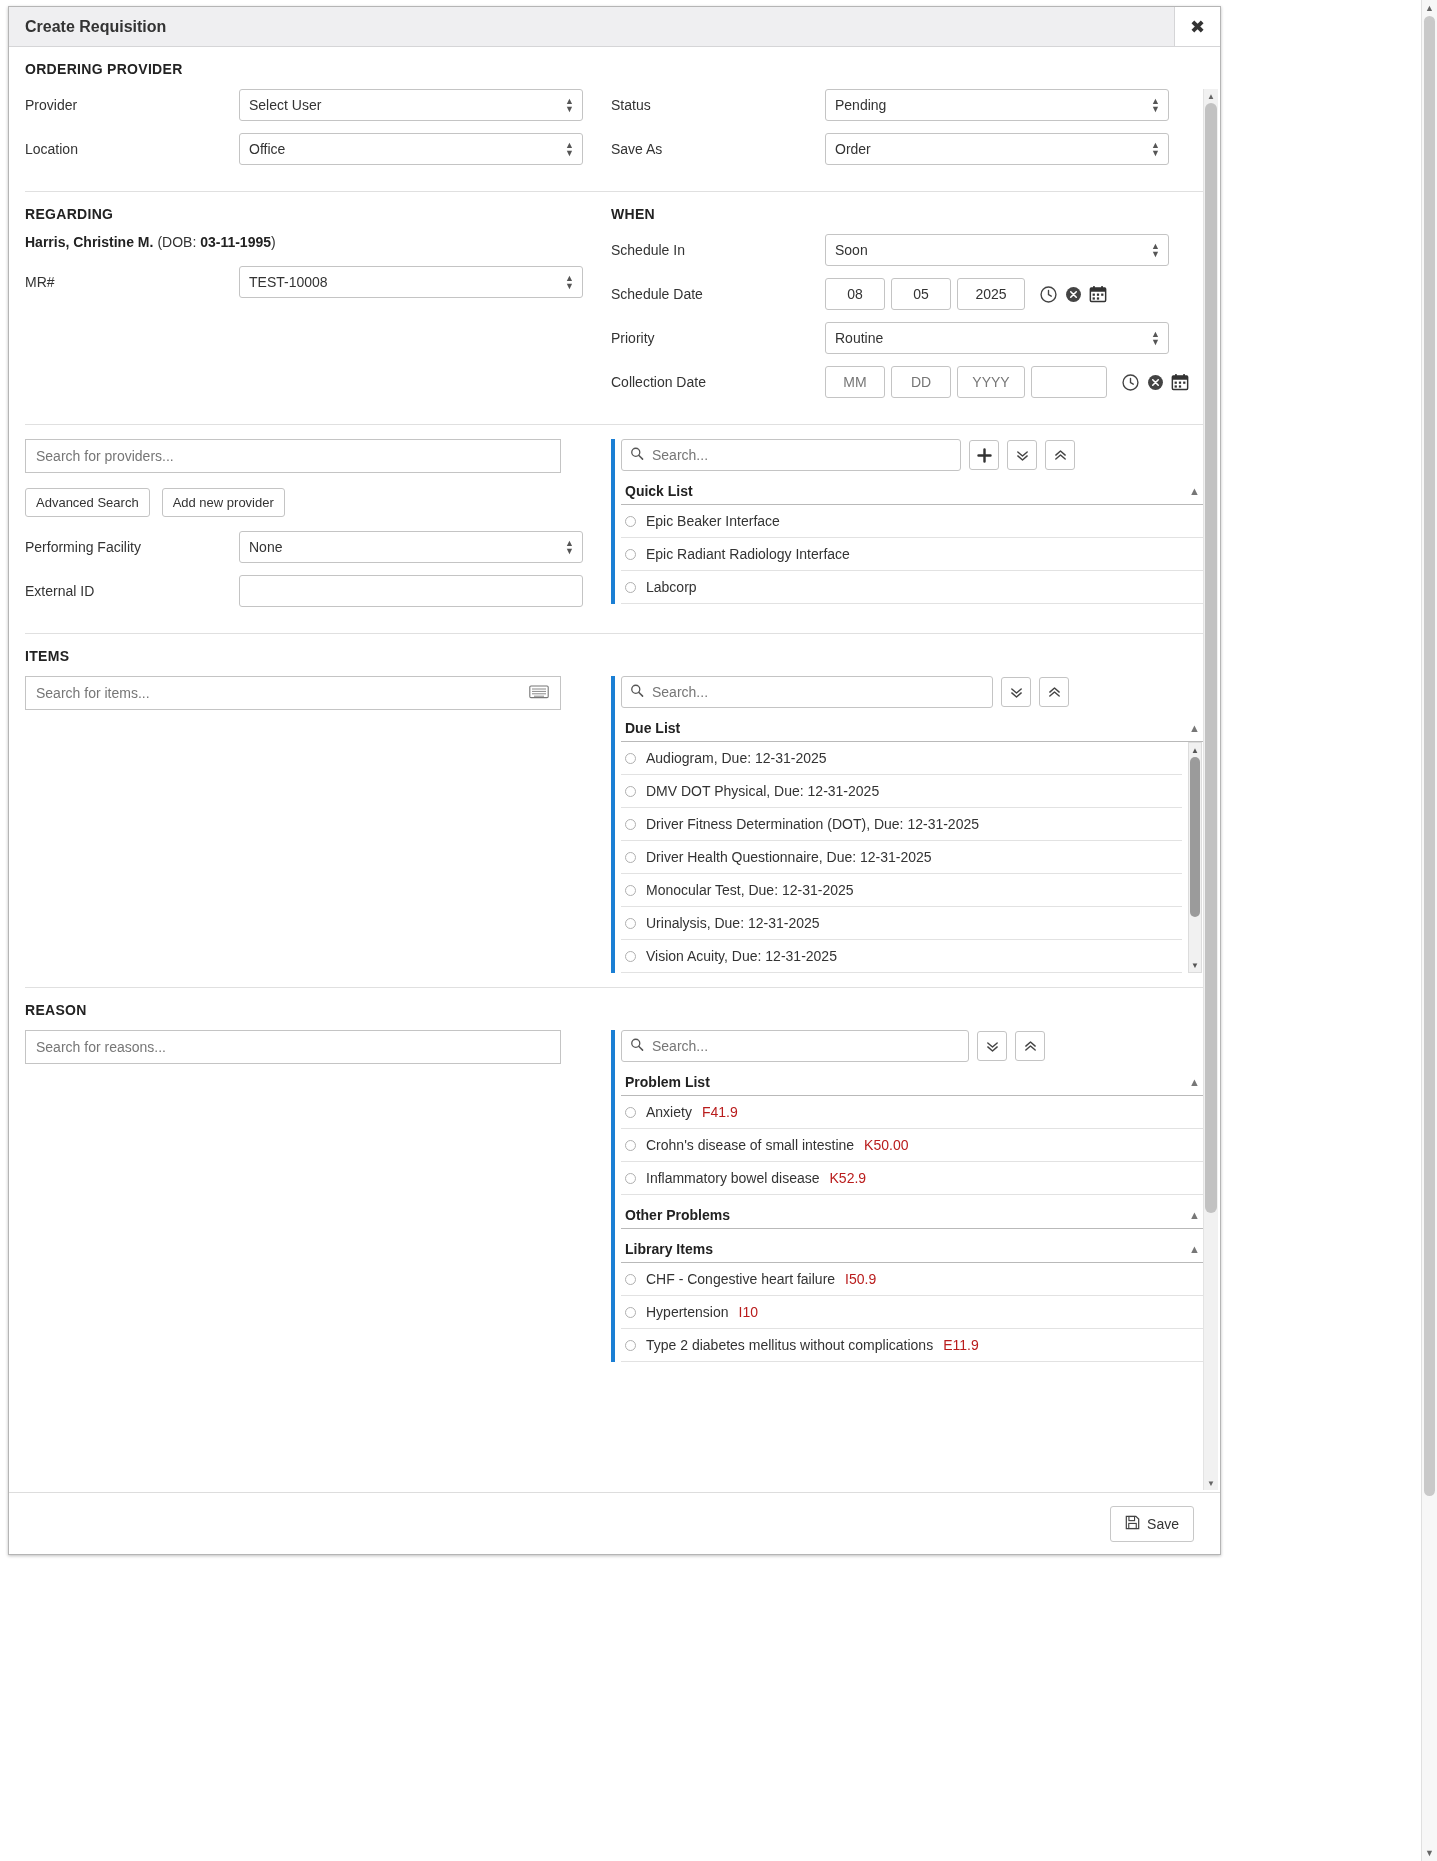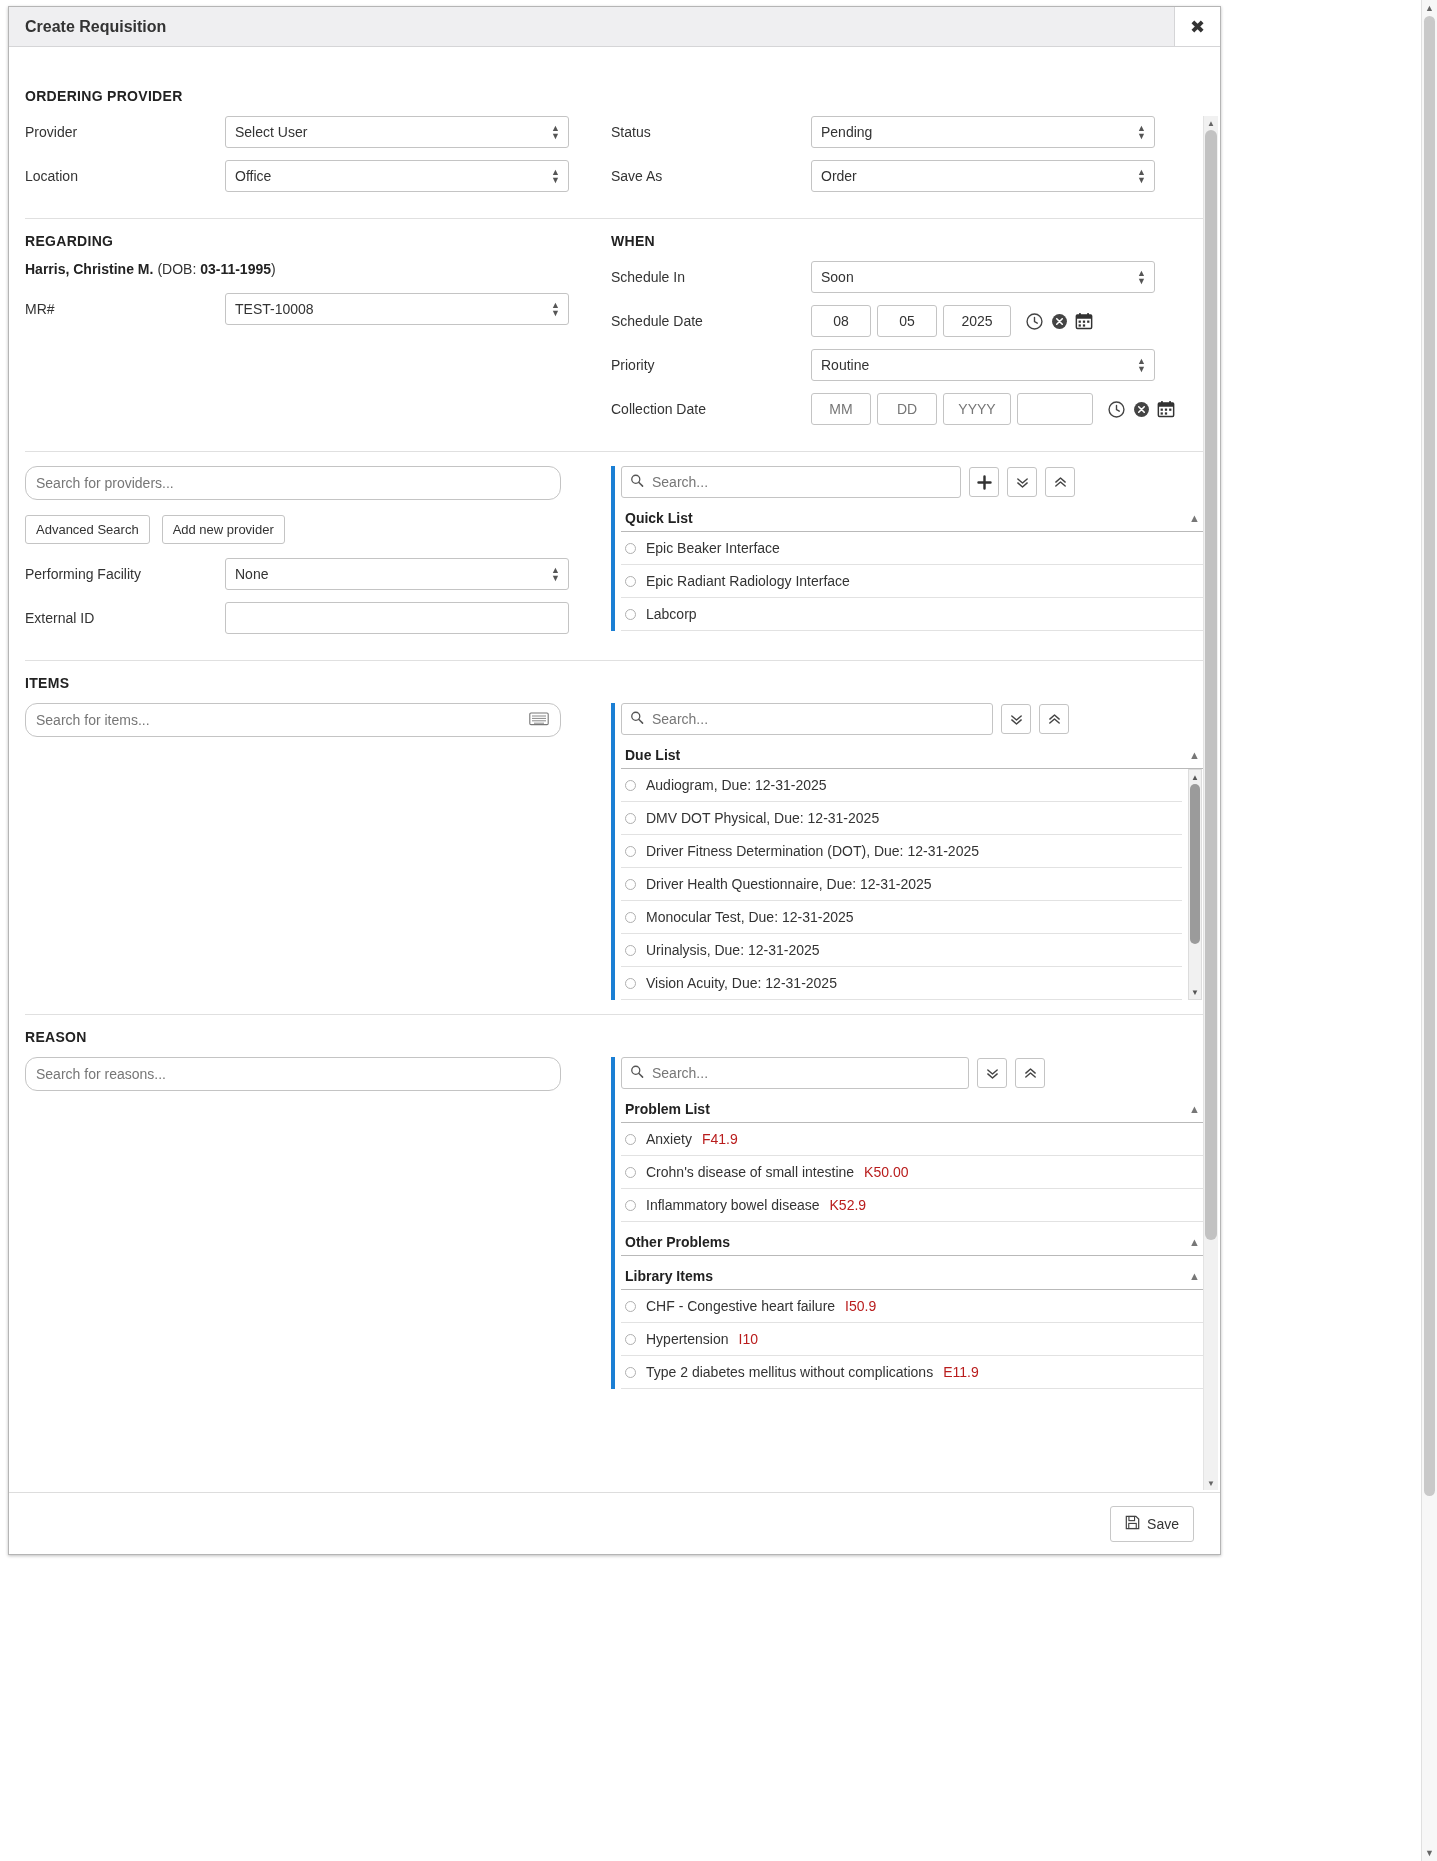--- a/index.html
+++ b/index.html
@@ -52,21 +52,20 @@
     background: #fff;
     display: flex; align-items: center; justify-content: center;
     font-size: 18px; color: #333;
     cursor: pointer;
   }
   .modal-body {
     flex: 1 1 auto;
     position: relative;
     overflow: hidden;
     padding: 4px;
-    margin-top: 27px;
   }
   .scroll-area {
     position: absolute;
     left: 0; top: 0; right: 0; bottom: 0;
     overflow: hidden;
     padding: 0 16px 0 16px;
   }
   .modal-footer {
     flex: 0 0 auto;
     height: 62px;
@@ -103,20 +102,21 @@
     margin: 0 0 12px 0;
   }
   .cols { display: flex; }
   .col-left { width: 582px; flex: 0 0 auto; }
   .col-right { flex: 1 1 auto; padding-left: 4px; }
 
   .frow {
     display: flex;
     align-items: center;
     margin-bottom: 12px;
+    gap: 14px;
   }
   .flabel {
     width: 200px;
     flex: 0 0 auto;
     font-size: 14px;
     color: #333;
   }
   .flabel.narrow { width: 200px; }
 
   select.sel, .selbox {
@@ -179,21 +179,21 @@
     font-size: 14px;
   }
   .patient-name { font-weight: bold; color: #222; }
   .patient-dob b { color: #222; }
 
   
   .searchbox {
     width: 536px;
     height: 34px;
     border: 1px solid #c4c4c4;
-    border-radius: 12px;
+    border-radius: 0;
     background: #fff;
     font-size: 14px;
     color: #767676;
     padding: 8px 10px;
     position: relative;
     font-family: "Liberation Sans", sans-serif;
     resize: none;
   }
   .searchbox::placeholder { color: #767676; }
   .btnrow { display: flex; gap: 12px; margin: 12px 0 14px 0; }

